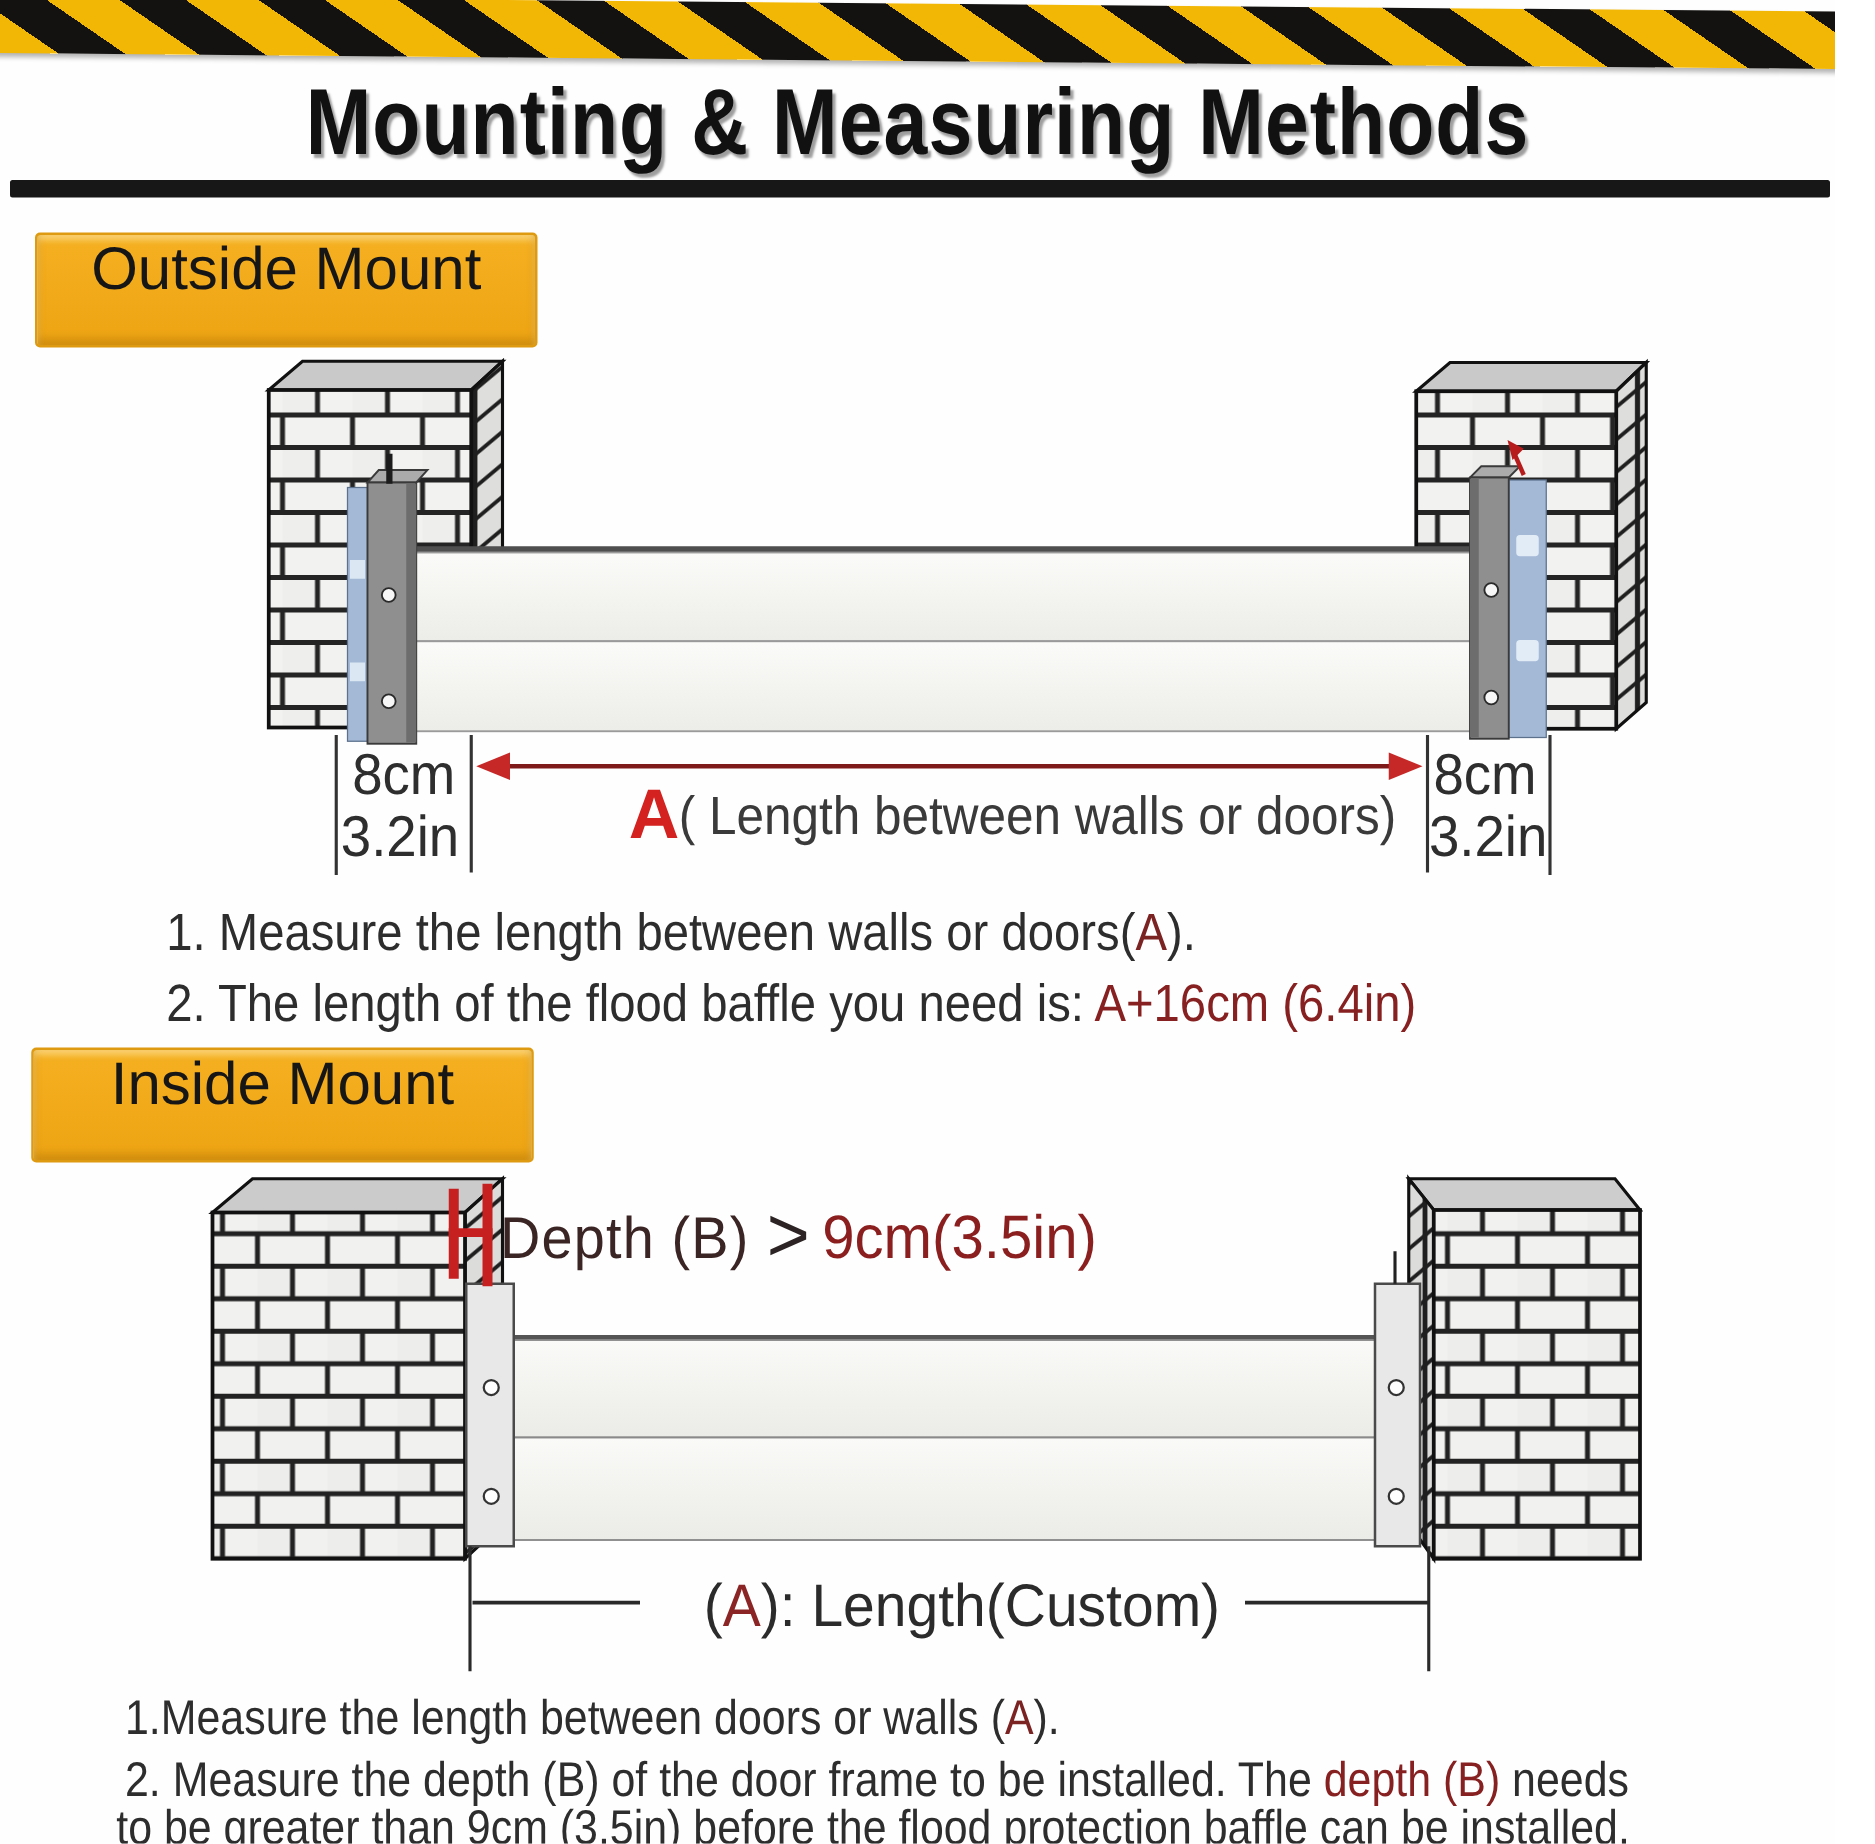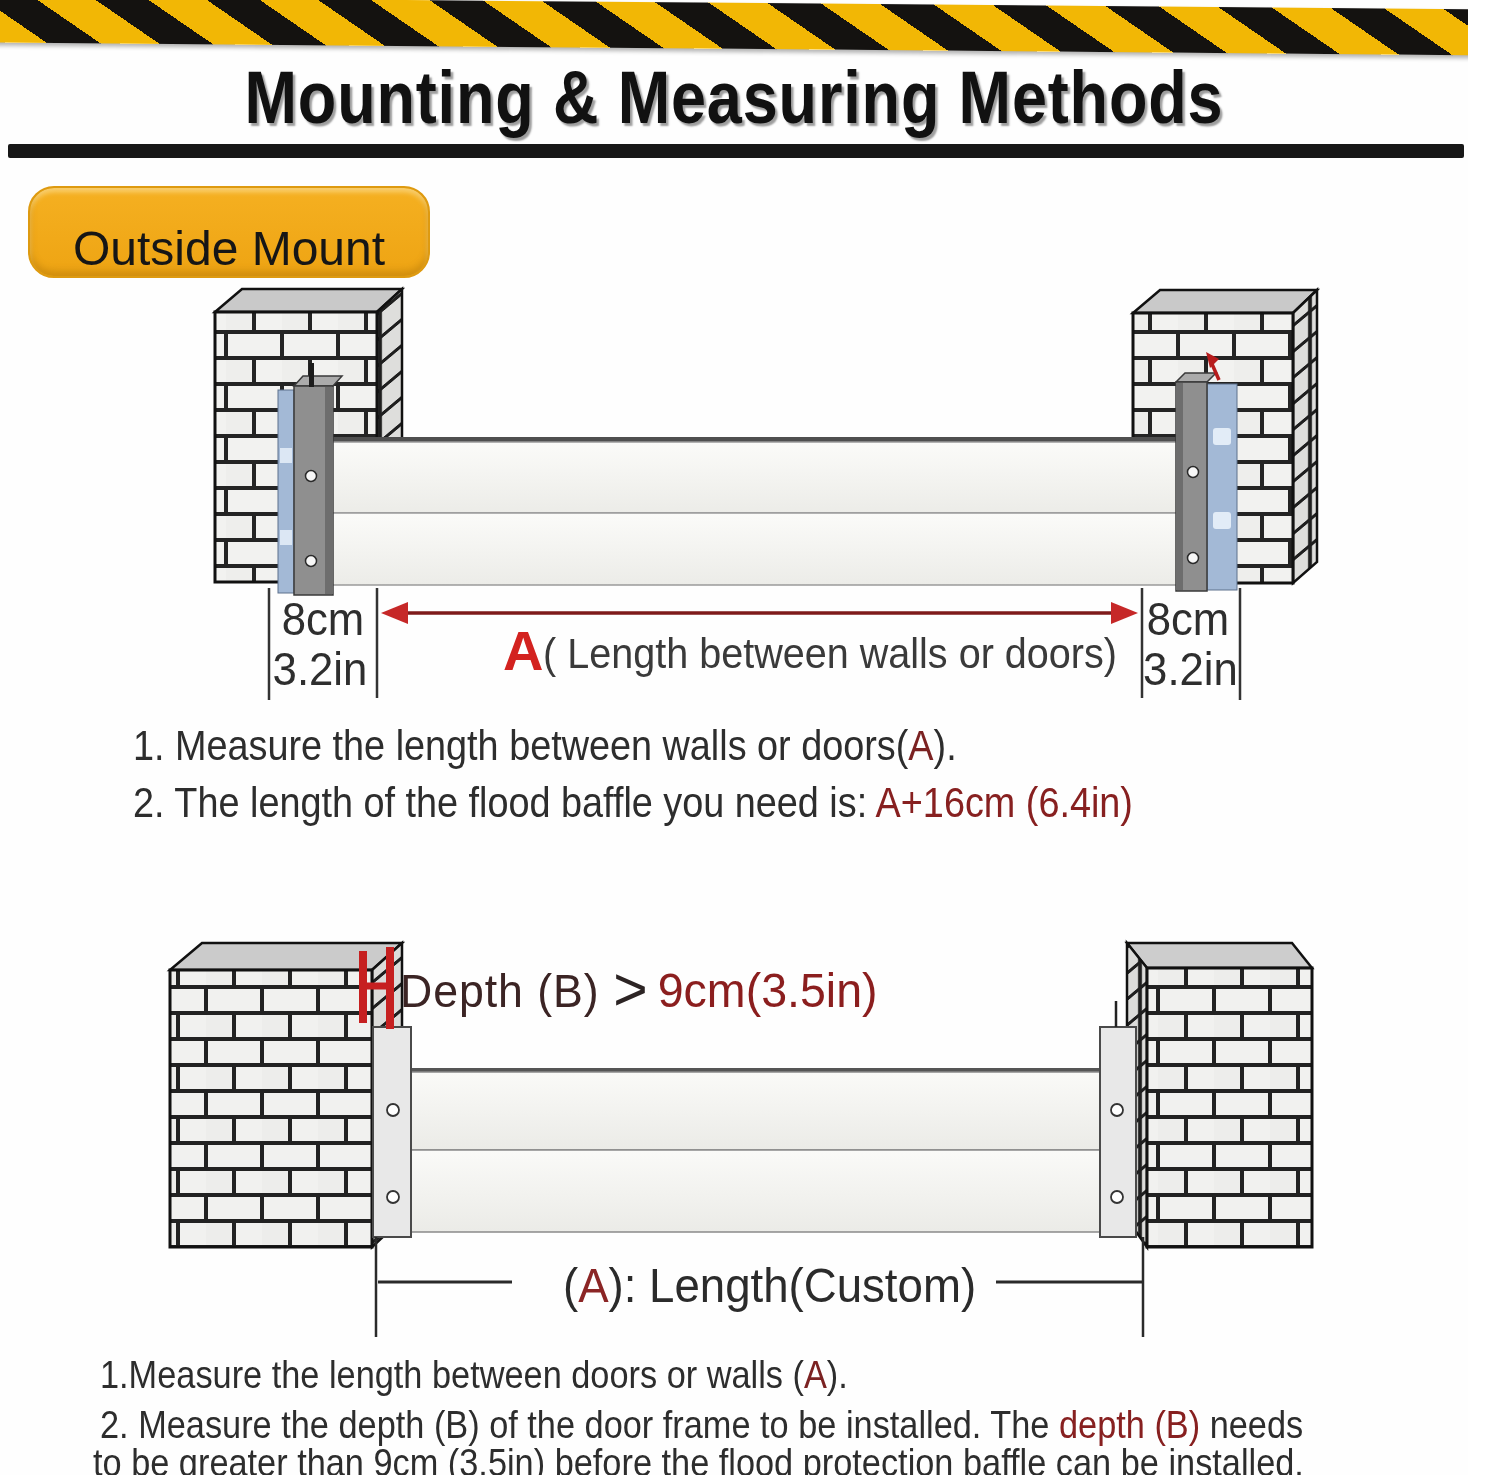--- a/index.html
+++ b/index.html
@@ -22,22 +22,22 @@
     white-space:nowrap;
   }
   .title-bar {
     position:absolute; left:8px; top:144px; width:1456px; height:14px;
     background:#171717; border-radius:2px;
   }
   
   .badge {
     position:absolute; width:398px; height:88px;
     background: linear-gradient(180deg, #F5B021 0%, #EEA413 100%);
-    border:2px solid #DE9A10; border-radius:26px;
-    display:flex; align-items:flex-end; justify-content:center;
+    border:2px solid #DE9A10; border-radius:4px;
+    display:flex; align-items:flex-start; justify-content:center;
     font-size:48px; color:#161616;
     box-shadow: inset 0 -5px 7px rgba(140,90,0,0.30), inset 0 4px 5px rgba(255,236,180,0.55);
   }
   #badge-outside { left:28px;  top:186px; }
   #badge-inside  { left:25px;  top:838px; }
   
   .svg-abs { position:absolute; }
   
   .dim-label {
     position:absolute; font-size:46px; color:#2e2e2e; text-align:center;
@@ -174,20 +174,23 @@
   <div class="big-a" style="left:503px; top:618px;">A</div>
   <div class="span-label" style="left:543px; top:629px;">( Length between walls or doors)</div>
 
   <div class="step-line" style="left:133px; top:722px;">
     <span>1. Measure the length between walls or doors(</span><span class="maroon">A</span><span>).</span>
   </div>
   <div class="step-line" style="left:133px; top:779px;">
     <span>2. The length of the flood baffle you need is: </span><span class="dark-red">A+16cm (6.4in)</span>
   </div>
 
+  <div class="badge" id="badge-inside">
+    <span>Inside Mount</span>
+  </div>
 
   <svg class="svg-abs" style="left:150px; top:935px;" width="1250" height="410" viewBox="0 0 1250 410">
     <defs>
       <pattern id="brick2" width="56" height="52" patternUnits="userSpaceOnUse">
         <rect width="56" height="52" fill="#222222"></rect>
         <rect x="2" y="2" width="52" height="22" fill="#F1F1EF"></rect>
         <rect x="-26" y="28" width="52" height="22" fill="#EDEDEB"></rect>
         <rect x="30" y="28" width="52" height="22" fill="#F1F1EF"></rect>
       </pattern>
       <pattern id="brickSide2" width="30" height="26" patternUnits="userSpaceOnUse" patternTransform="skewY(-40)">

